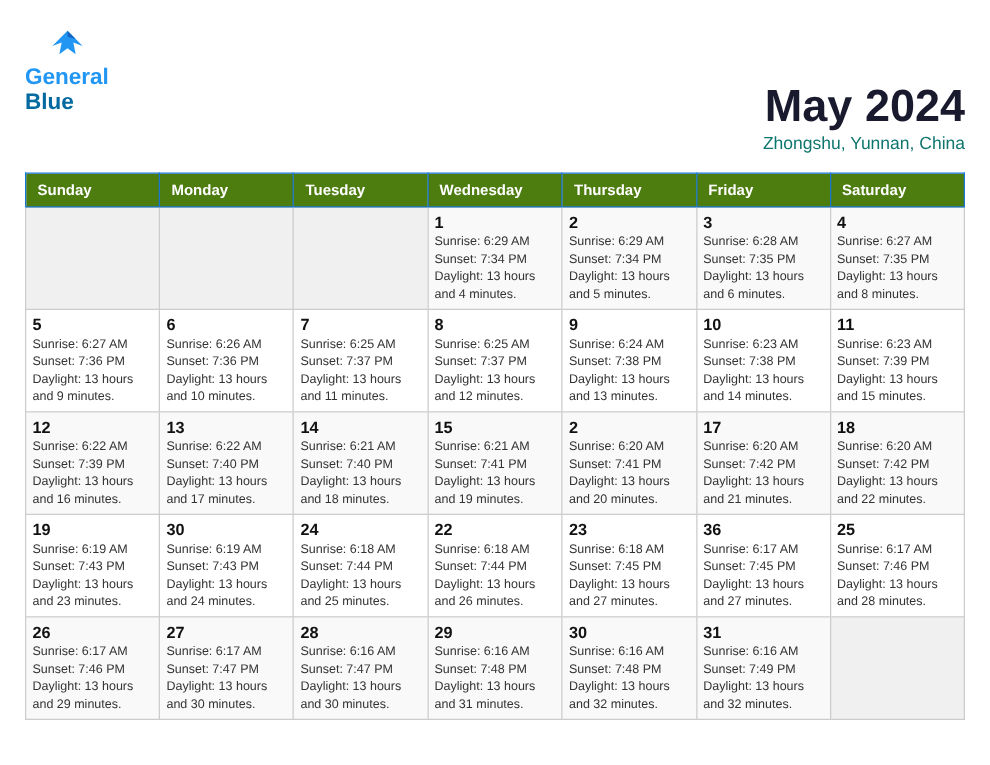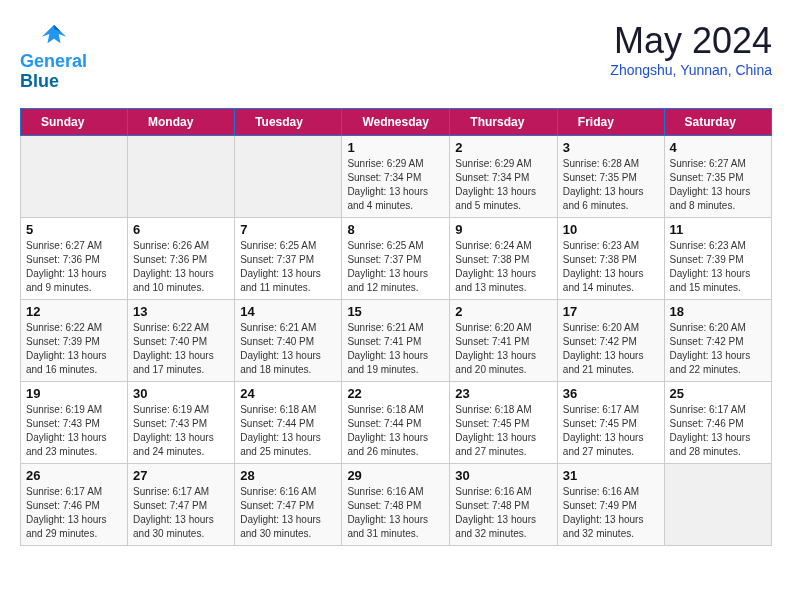--- a/index.html
+++ b/index.html
@@ -33,36 +33,37 @@
     }
     .logo-bird {
       width: 28px;
       height: 28px;
     }
     .title-area {
       text-align: right;
     }
     .month-title {
       font-size: 36px;
-      font-weight: normal;
+      font-weight: bold;
       color: #1a1a2e;
+      margin-top: 44px;
     }
     .subtitle {
       font-size: 14px;
-      color: #1d4ed8;
+      color: #0f766e;
     }
     .calendar {
       width: 100%;
       border-collapse: collapse;
       font-size: 11px;
     }
     .calendar thead th {
-      background: #be185d;
+      background: #4d7c0f;
       color: #fff;
-      padding: 6px 20px;
+      padding: 6px 9px;
       text-align: left;
       font-weight: bold;
       font-size: 12px;
       border: 1px solid #1976D2;
     }
     .calendar tbody td {
       border: 1px solid #ccc;
       vertical-align: top;
       padding: 4px 5px;
       width: 108px;

